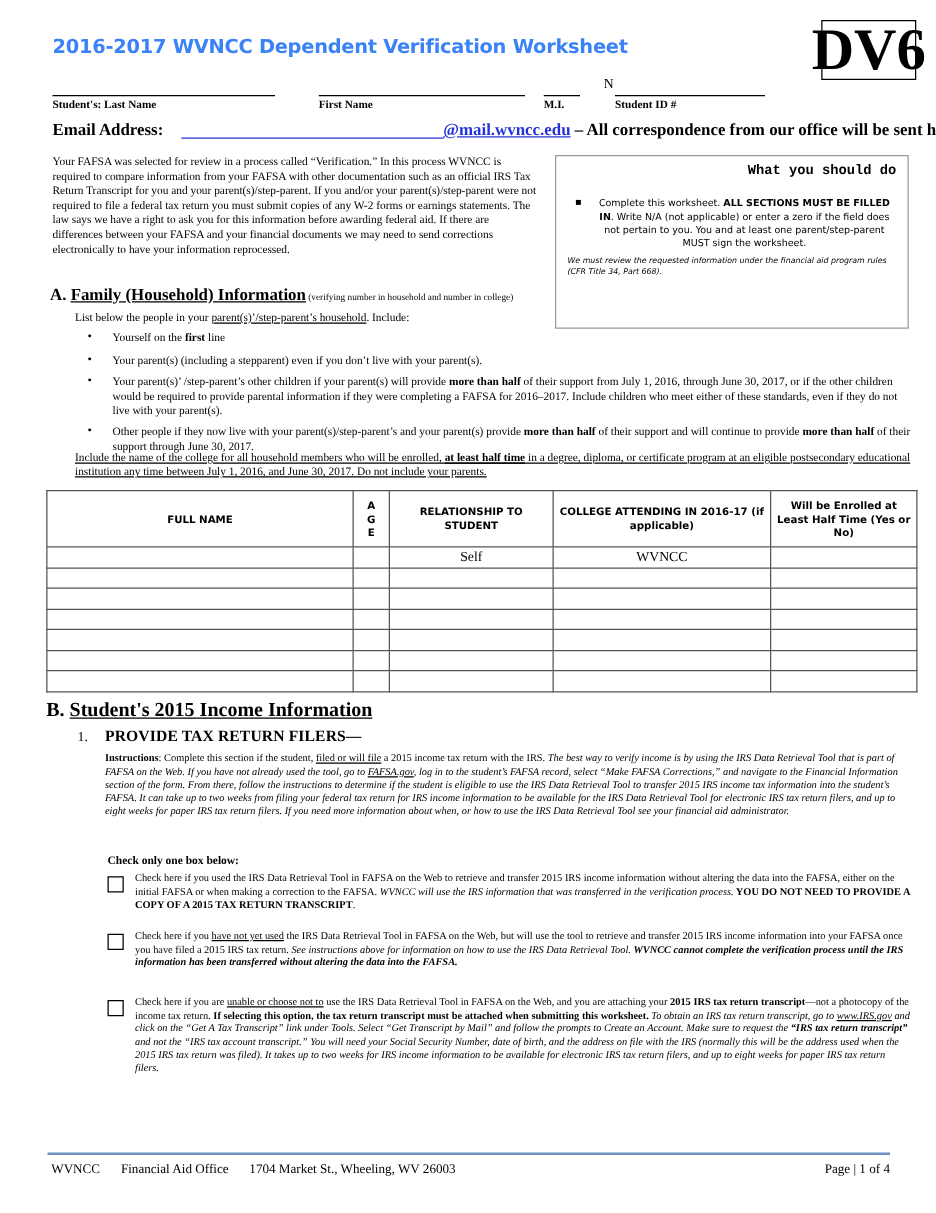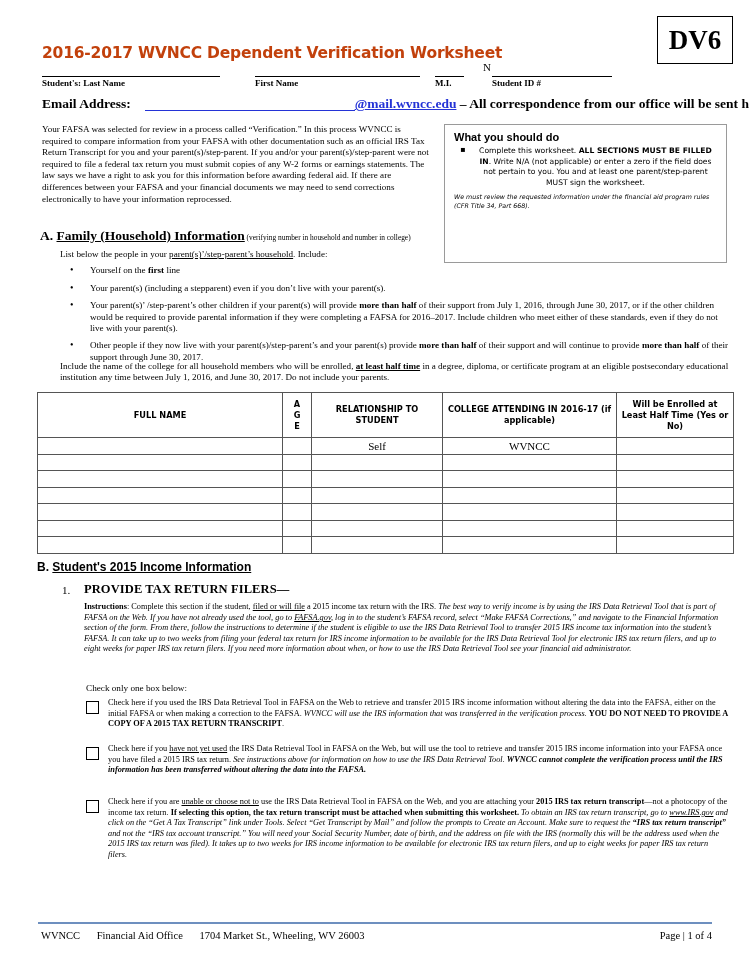--- a/index.html
+++ b/index.html
@@ -28,37 +28,36 @@
     position: absolute;
     left: 42px;
     top: 28px;
     right: 20px;
   }
   .hdr-title {
     font-family: "DejaVu Sans", sans-serif;
     font-weight: bold;
     font-size: 15.5px;
     letter-spacing: -0.2px;
-    color: #c2410c;
-    margin-top: 16px;
+    color: #3b82f6;
   }
   .dv-badge {
     position: absolute;
     right: 16px;
     top: 16px;
     width: 76px;
     height: 48px;
     border: 1.5px solid #000;
     box-sizing: border-box;
     display: flex;
     align-items: center;
     justify-content: center;
     font-family: "Liberation Serif", serif;
     font-weight: bold;
-    font-size: 27px;
+    font-size: 47px;
     line-height: 1;
     letter-spacing: 0px;
   }
 
   
   .name-row {
     position: absolute;
     left: 42px;
     top: 62px;
     width: 560px;
@@ -123,24 +122,25 @@
     left: 444px;
     top: 124px;
     width: 283px;
     height: 139px;
     border: 1px solid #9a9a9a;
     box-sizing: border-box;
     padding: 6px 9px 4px 9px;
     background: #fff;
   }
   .wysd h4 {
-    margin: 0 0 3px 0;
-    font-family: Liberation Sans, sans-serif;
+    margin: 0 0 15px 0;
+    font-family: Liberation Mono, monospace;
     font-weight: bold;
     font-size: 11px;
+    text-align: right;
   }
   .wysd ul {
     margin: 0;
     padding: 0;
     list-style: none;
     text-align: center;
   }
   .wysd li {
     position: relative;
     padding-left: 20px;
@@ -202,20 +202,21 @@
     top: -1px;
     font-size: 10px;
   }
   .incl {
     position: absolute;
     left: 60px;
     top: 361px;
     width: 672px;
     font-size: 9.1px;
     line-height: 11.4px;
+    text-decoration: underline;
   }
   u, .u { text-decoration: underline; }
   b, .b { font-weight: bold; }
 
   
   table.fam {
     position: absolute;
     left: 37px;
     top: 392px;
     width: 675px;
@@ -247,23 +248,23 @@
     font-size: 11px;
     font-family: "Liberation Serif", serif;
     vertical-align: middle;
   }
 
   
   .secB-head {
     position: absolute;
     left: 37px;
     top: 560px;
-    font-family: Liberation Sans, sans-serif;
-    font-weight: bold;
-    font-size: 12px;
+    font-family: Liberation Serif, serif;
+    font-weight: bold;
+    font-size: 16px;
   }
   .secB-head .u2 { text-decoration: underline; }
   .secB-num {
     position: absolute;
     left: 62px;
     top: 584px;
     font-size: 11px;
   }
   .secB-sub {
     position: absolute;
@@ -281,21 +282,21 @@
     font-size: 8.3px;
     line-height: 10.6px;
     text-align: left;
   }
   .instr i { font-style: italic; }
 
   .check-head {
     position: absolute;
     left: 86px;
     top: 683px;
-    font-weight: normal;
+    font-weight: bold;
     font-size: 9.2px;
   }
   .cbrow {
     position: absolute;
     left: 86px;
     width: 642px;
   }
   .cbox {
     position: absolute;
     left: 0;

